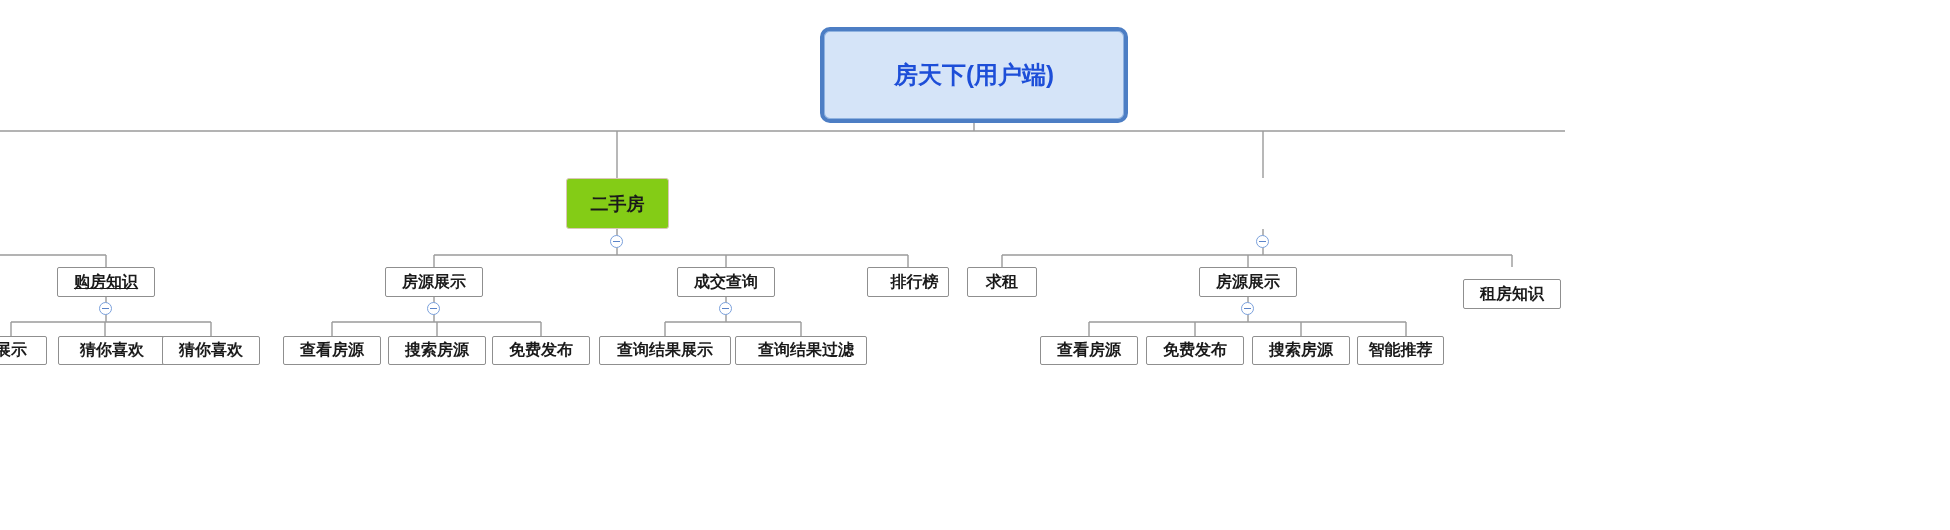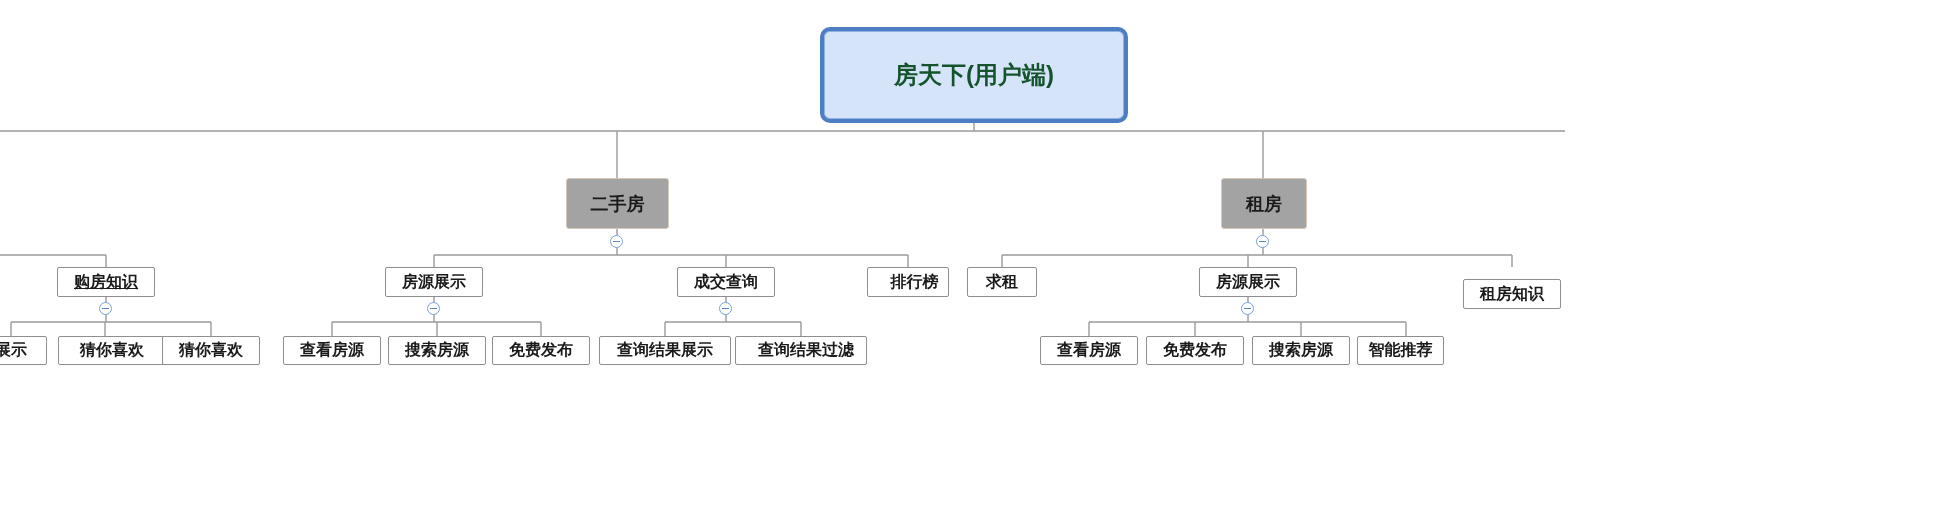--- a/index.html
+++ b/index.html
@@ -31,24 +31,24 @@
     box-sizing: border-box;
     white-space: nowrap;
   }
   .root-node {
     background: #d5e4f8;
     border: 4px solid #4d7ec4;
     border-radius: 10px;
     box-shadow: inset 0 0 0 1px #8fb2e0;
     font-size: 24px;
     font-weight: bold;
-    color: #14532d;
+    color: #1d4ed8;
   }
   .branch-node {
-    background: #a3a3a3;
+    background: #84cc16;
     border: 1px solid #d9c7b8;
     border-radius: 3px;
     font-size: 18px;
     font-weight: 600;
   }
   .leaf-node {
     background: #ffffff;
     border: 1px solid #8f8f8f;
     border-radius: 2px;
     font-size: 16px;
@@ -95,21 +95,20 @@
     <path d="M434,297 V322 M332,322 H541 M332,322 V336 M437,322 V336 M541,322 V336"></path>
 
     <path d="M726,297 V322 M665,322 H801 M665,322 V336 M801,322 V336"></path>
 
     <path d="M1248,297 V322 M1089,322 H1406 M1089,322 V336 M1195,322 V336 M1301,322 V336 M1406,322 V336"></path>
   </svg>
 
   <div class="node root-node" style="left:820px; top:27px; width:308px; height:96px;">房天下(用户端)</div>
 
   <div class="node branch-node" style="left:566px; top:178px; width:103px; height:51px;">二手房</div>
-  <div class="node branch-node" style="left:1221px; top:178px; width:86px; height:51px;">租房</div>
 
   <div class="node leaf-node" style="left:57px; top:267px; width:98px; height:30px;text-decoration:underline;">购房知识</div>
   <div class="node leaf-node" style="left:385px; top:267px; width:98px; height:30px;">房源展示</div>
   <div class="node leaf-node" style="left:677px; top:267px; width:98px; height:30px;">成交查询</div>
   <div class="node leaf-node" style="left:867px; top:267px; width:82px; height:30px;padding-left:13px;">排行榜</div>
   <div class="node leaf-node" style="left:967px; top:267px; width:70px; height:30px;">求租</div>
   <div class="node leaf-node" style="left:1199px; top:267px; width:98px; height:30px;">房源展示</div>
   <div class="node leaf-node" style="left:1463px; top:267px; width:98px; height:30px;margin-top:12px;">租房知识</div>
 
   <div class="node leaf-node" style="left:-25px; top:336px; width:72px; height:29px;">展示</div>

